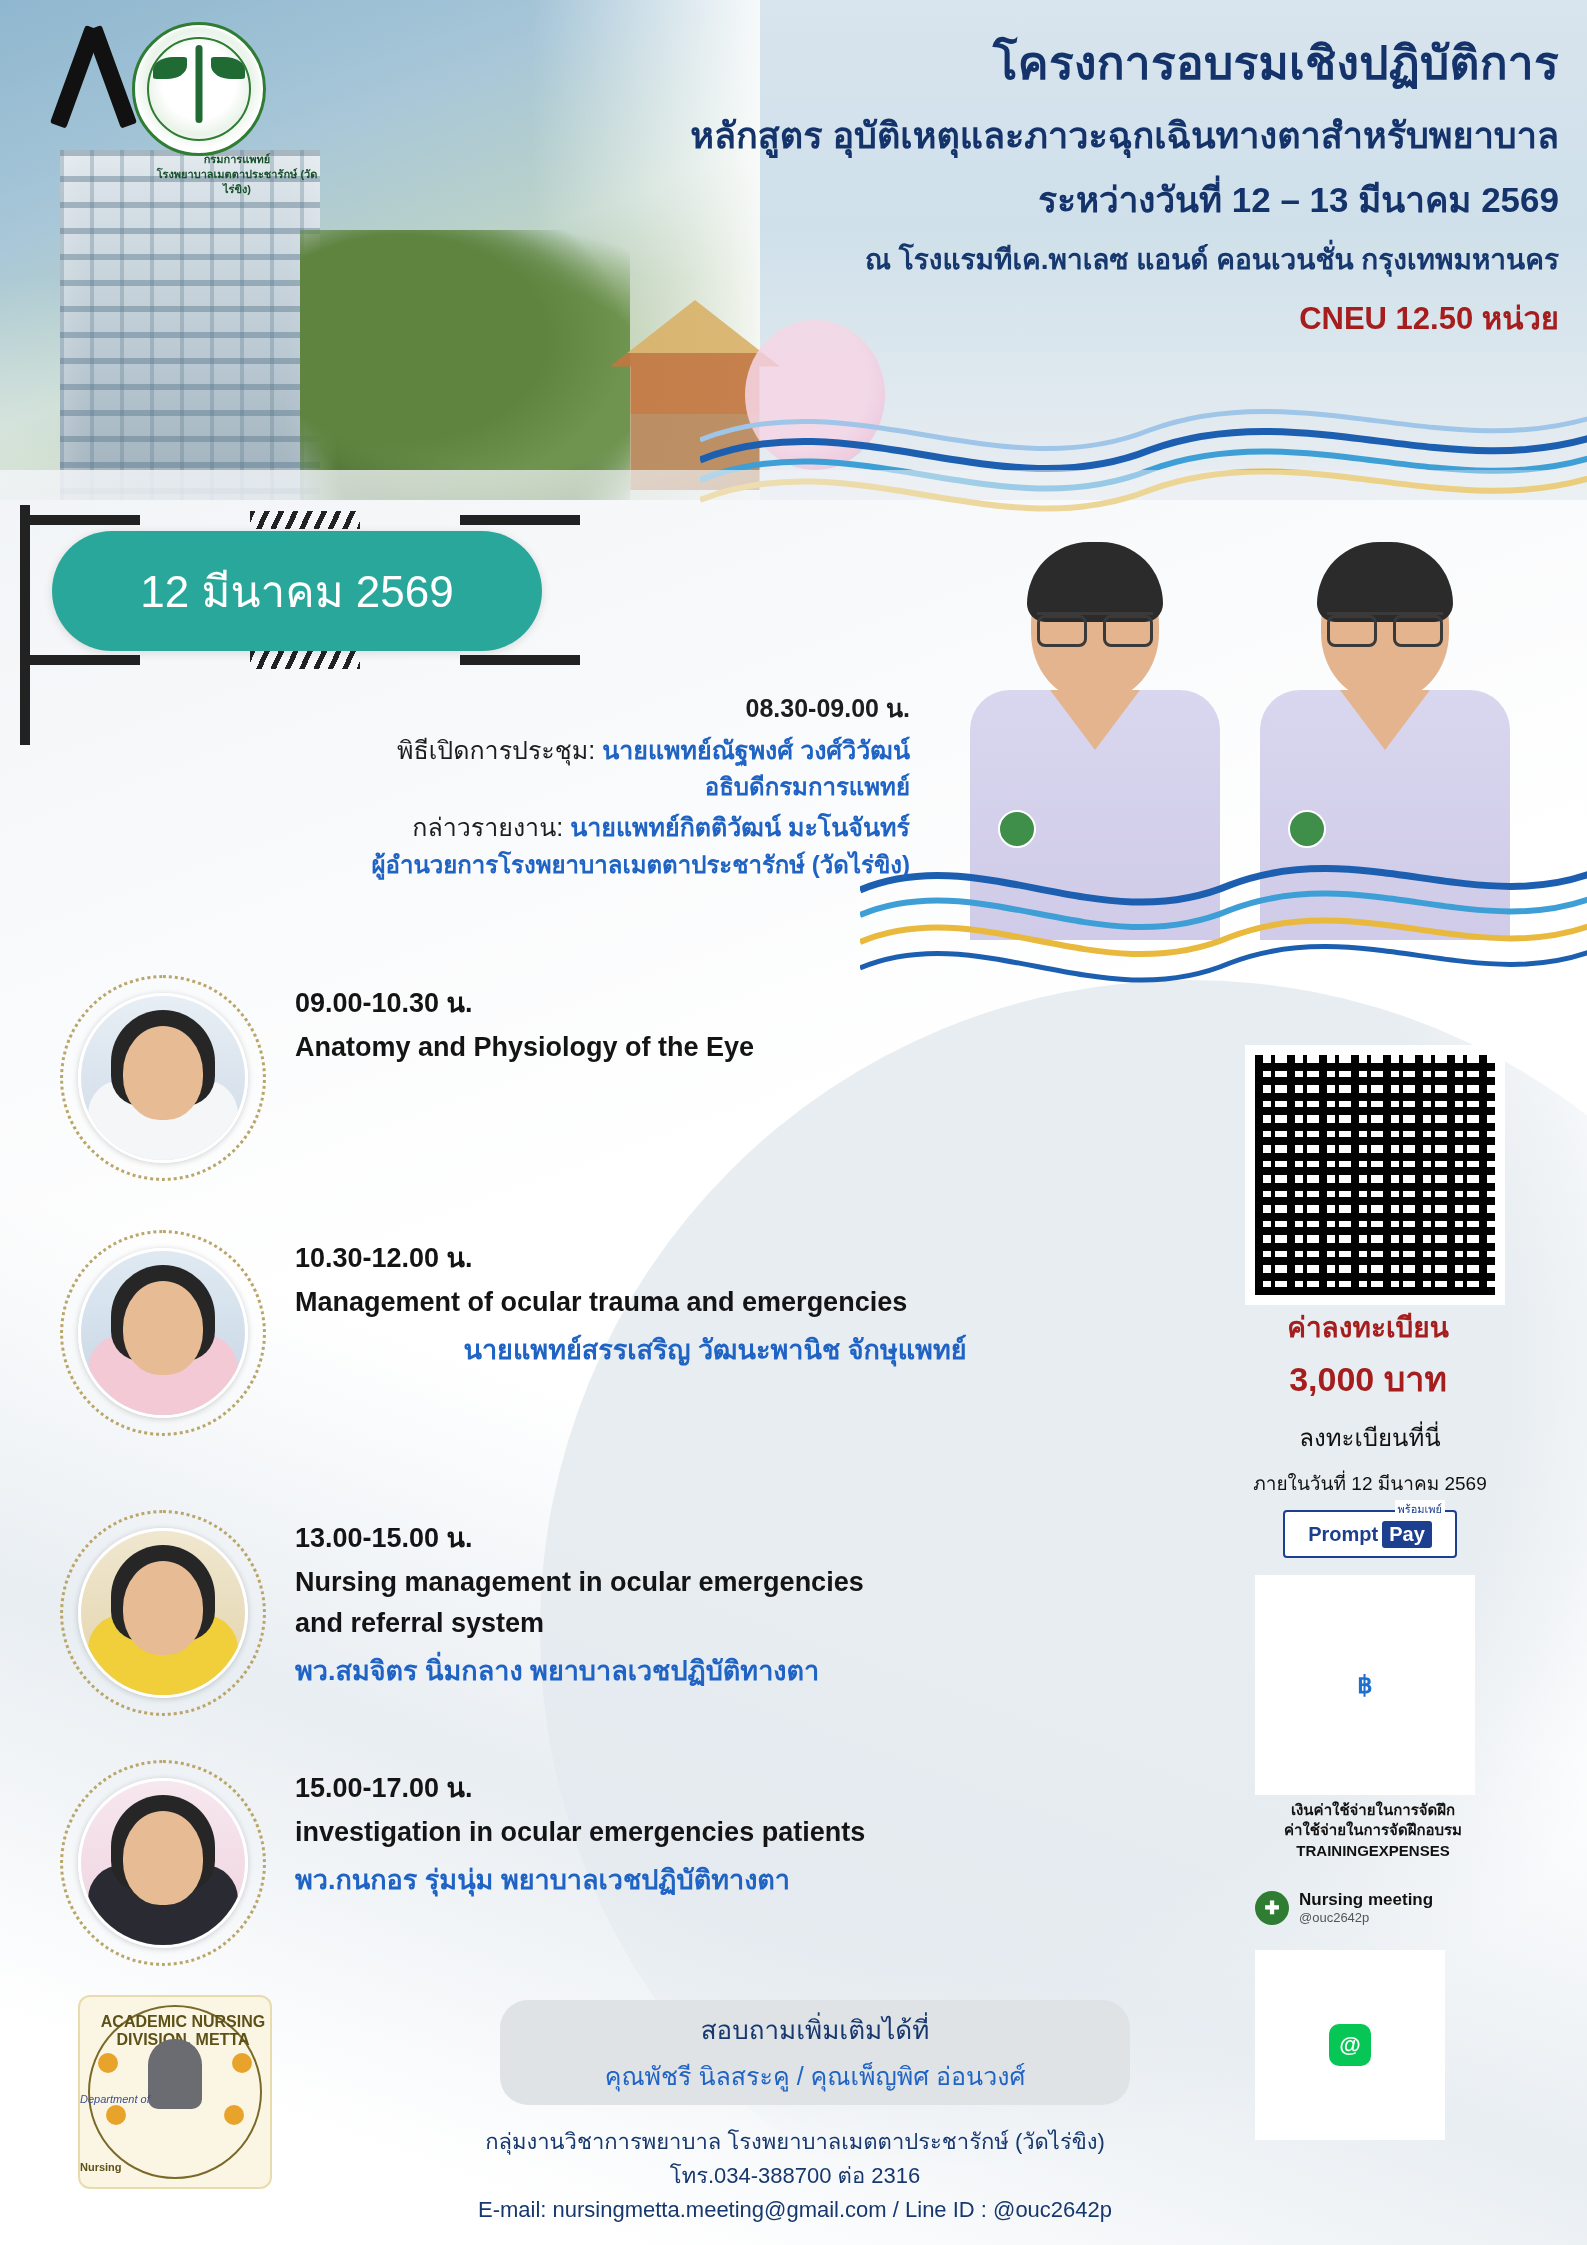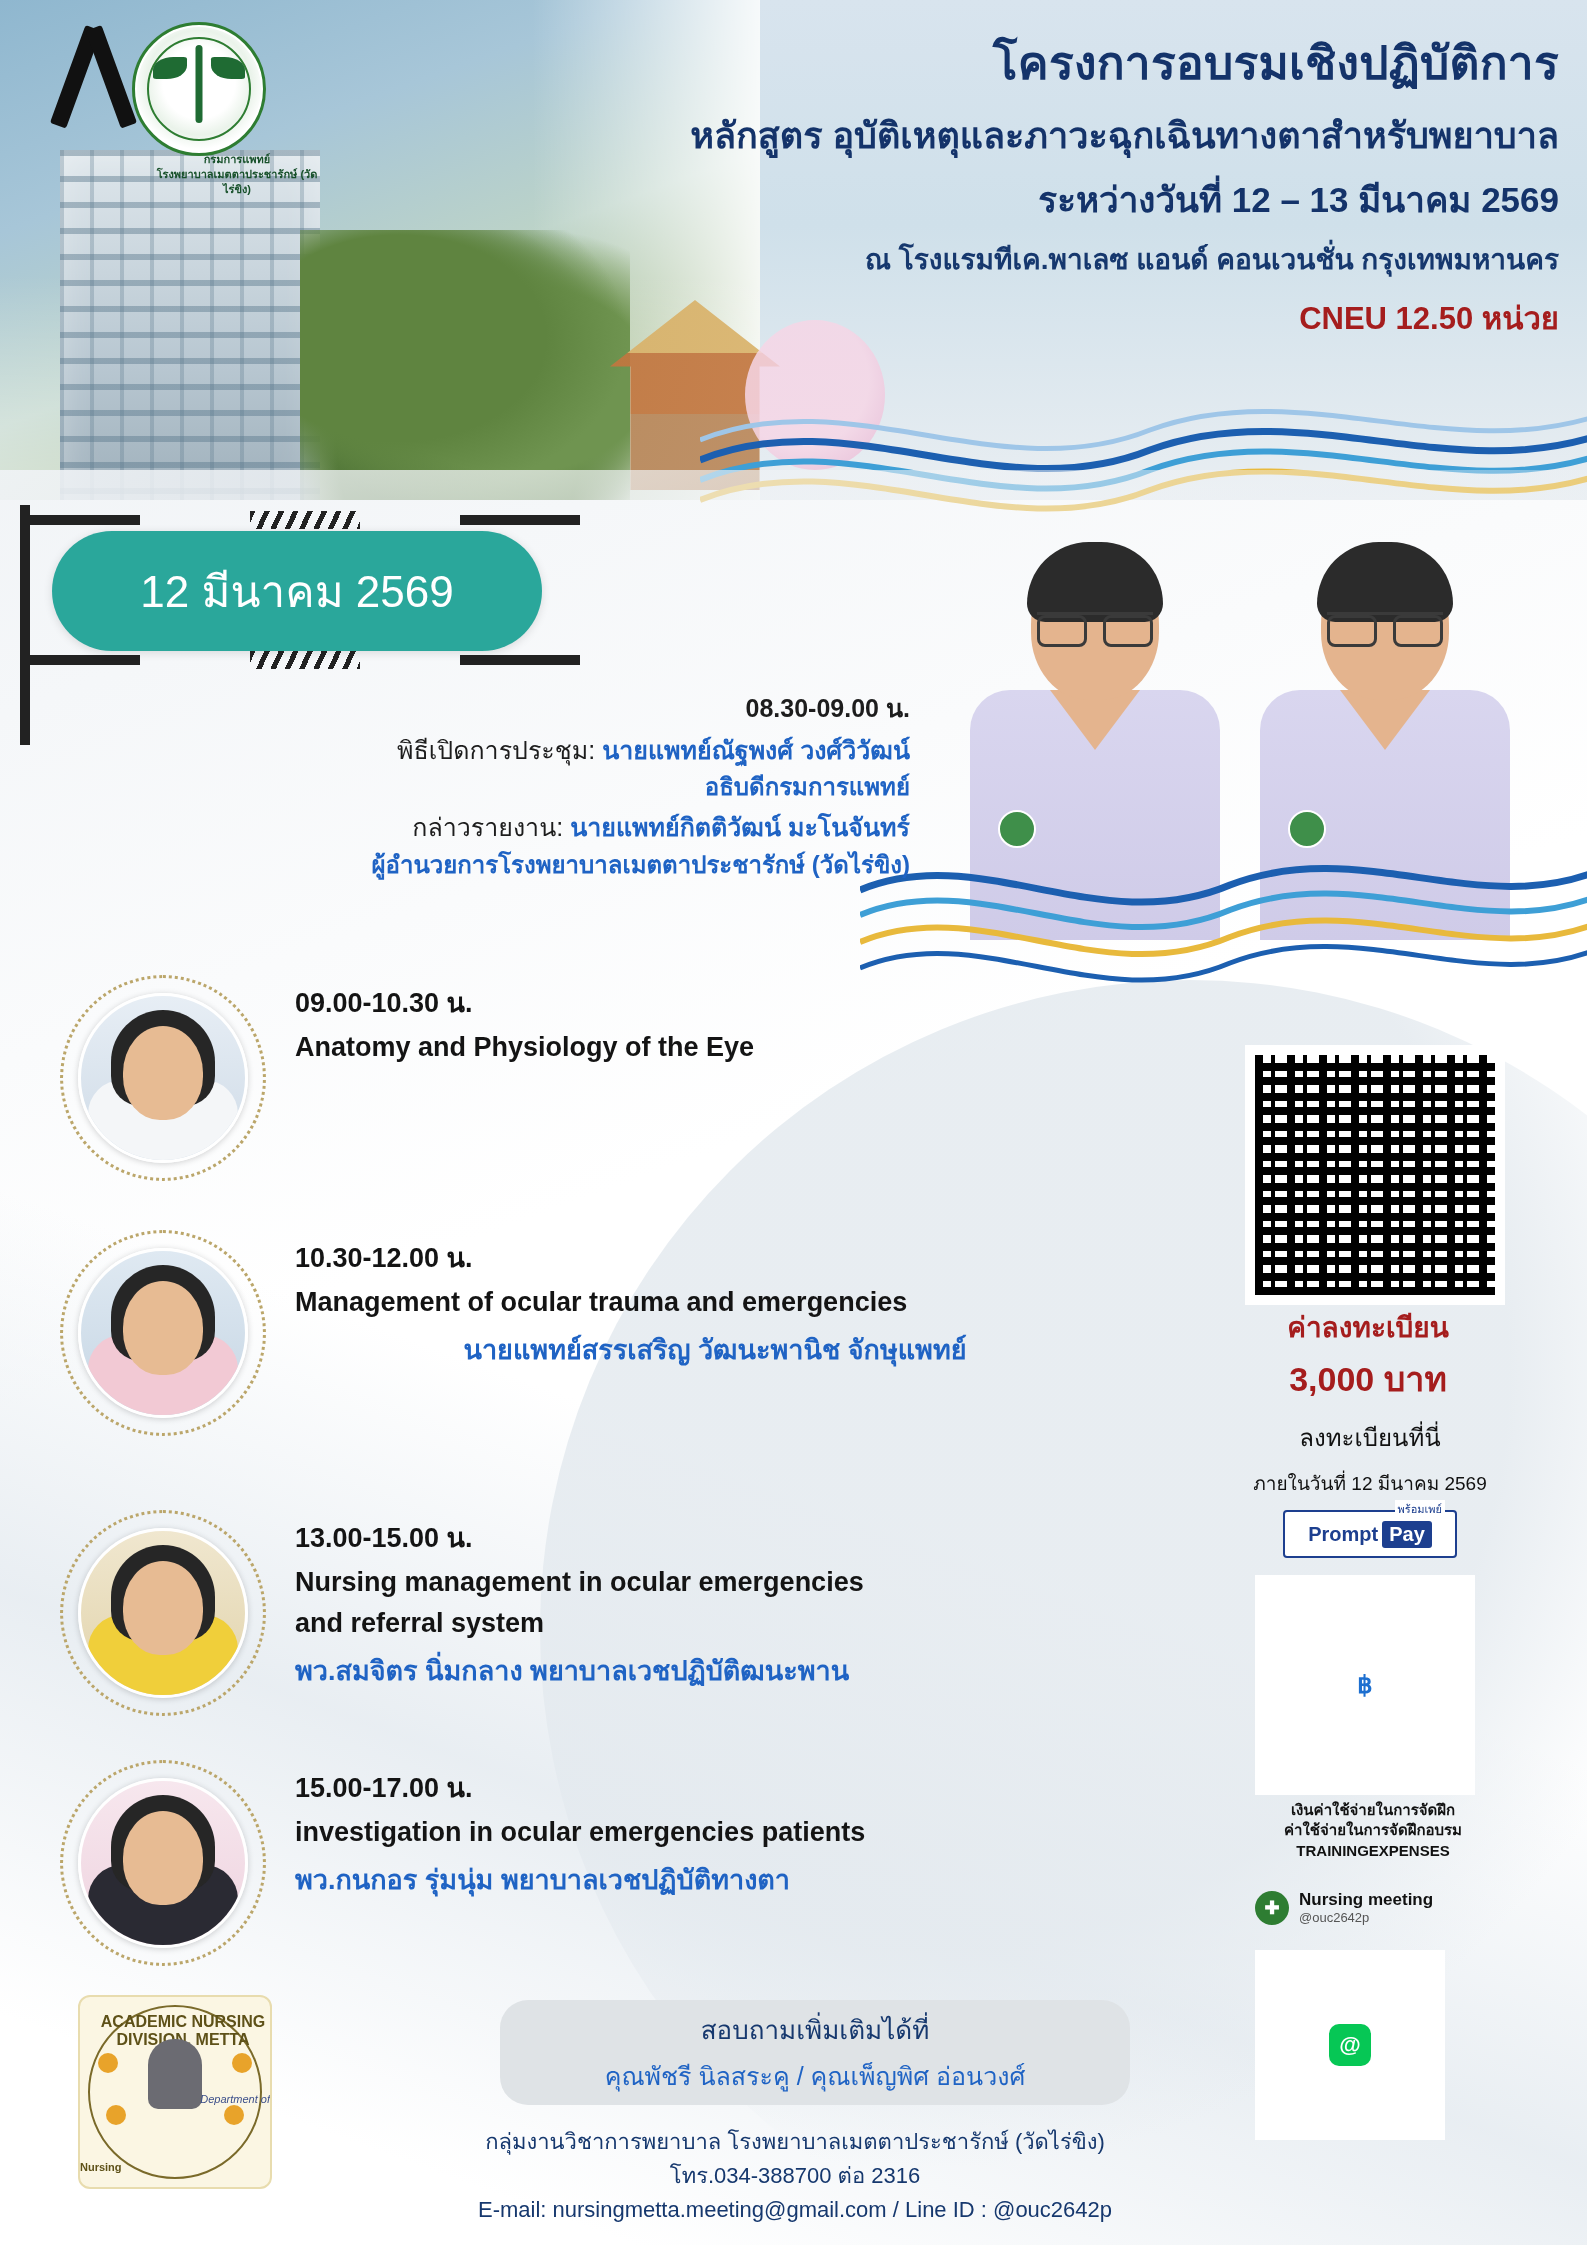--- a/index.html
+++ b/index.html
@@ -436,21 +436,21 @@
   }
   .metta-logo .ml-top {
     position:absolute; left: 0; right: 0; top: 16px; text-align:center;
     font-size: 16px; font-weight:bold; color:#5e5118;margin-left:16px;
   }
   .metta-logo .ml-bottom {
     position:absolute; left: 0; right: 0; bottom: 14px; 
     font-size: 11px; font-weight:bold; color:#5e5118;
   }
   .metta-logo .ml-mid {
-    position:absolute; left: 0; right: 0; top: 96px; text-align:right;
+    position:absolute; left: 0; right: 0; top: 96px; text-align:left;
     font-size: 11px; font-style:italic; color:#3c4f8a;
   }
   .metta-logo .figure {
     position:absolute; left: 50%; top: 42px; transform: translateX(-50%);
     width: 54px; height: 70px;
     background:#6b6b72;
     border-radius: 26px 26px 10px 10px;
   }
   .metta-logo .flower {
     position:absolute; width: 20px; height: 20px; border-radius:50%;
@@ -593,21 +593,21 @@
     <div class="circle bg3">
       <div class="p-body b-yellow"></div>
       <div class="p-hair"></div>
       <div class="p-face"></div>
     </div>
   </div>
   <div class="s-text">
     <div class="s-time">13.00-15.00 น.</div>
     <div class="s-title">Nursing management in ocular emergencies</div>
     <div class="s-title">and referral system</div>
-    <div class="s-speaker">พว.สมจิตร นิ่มกลาง พยาบาลเวชปฏิบัติฒนะพาน</div>
+    <div class="s-speaker">พว.สมจิตร นิ่มกลาง พยาบาลเวชปฏิบัติทางตา</div>
   </div>
 </div>
 
 <div class="session s4">
   <div class="s-photo">
     <div class="wreath"></div>
     <div class="circle bg4">
       <div class="p-body b-dark"></div>
       <div class="p-hair"></div>
       <div class="p-face"></div>

